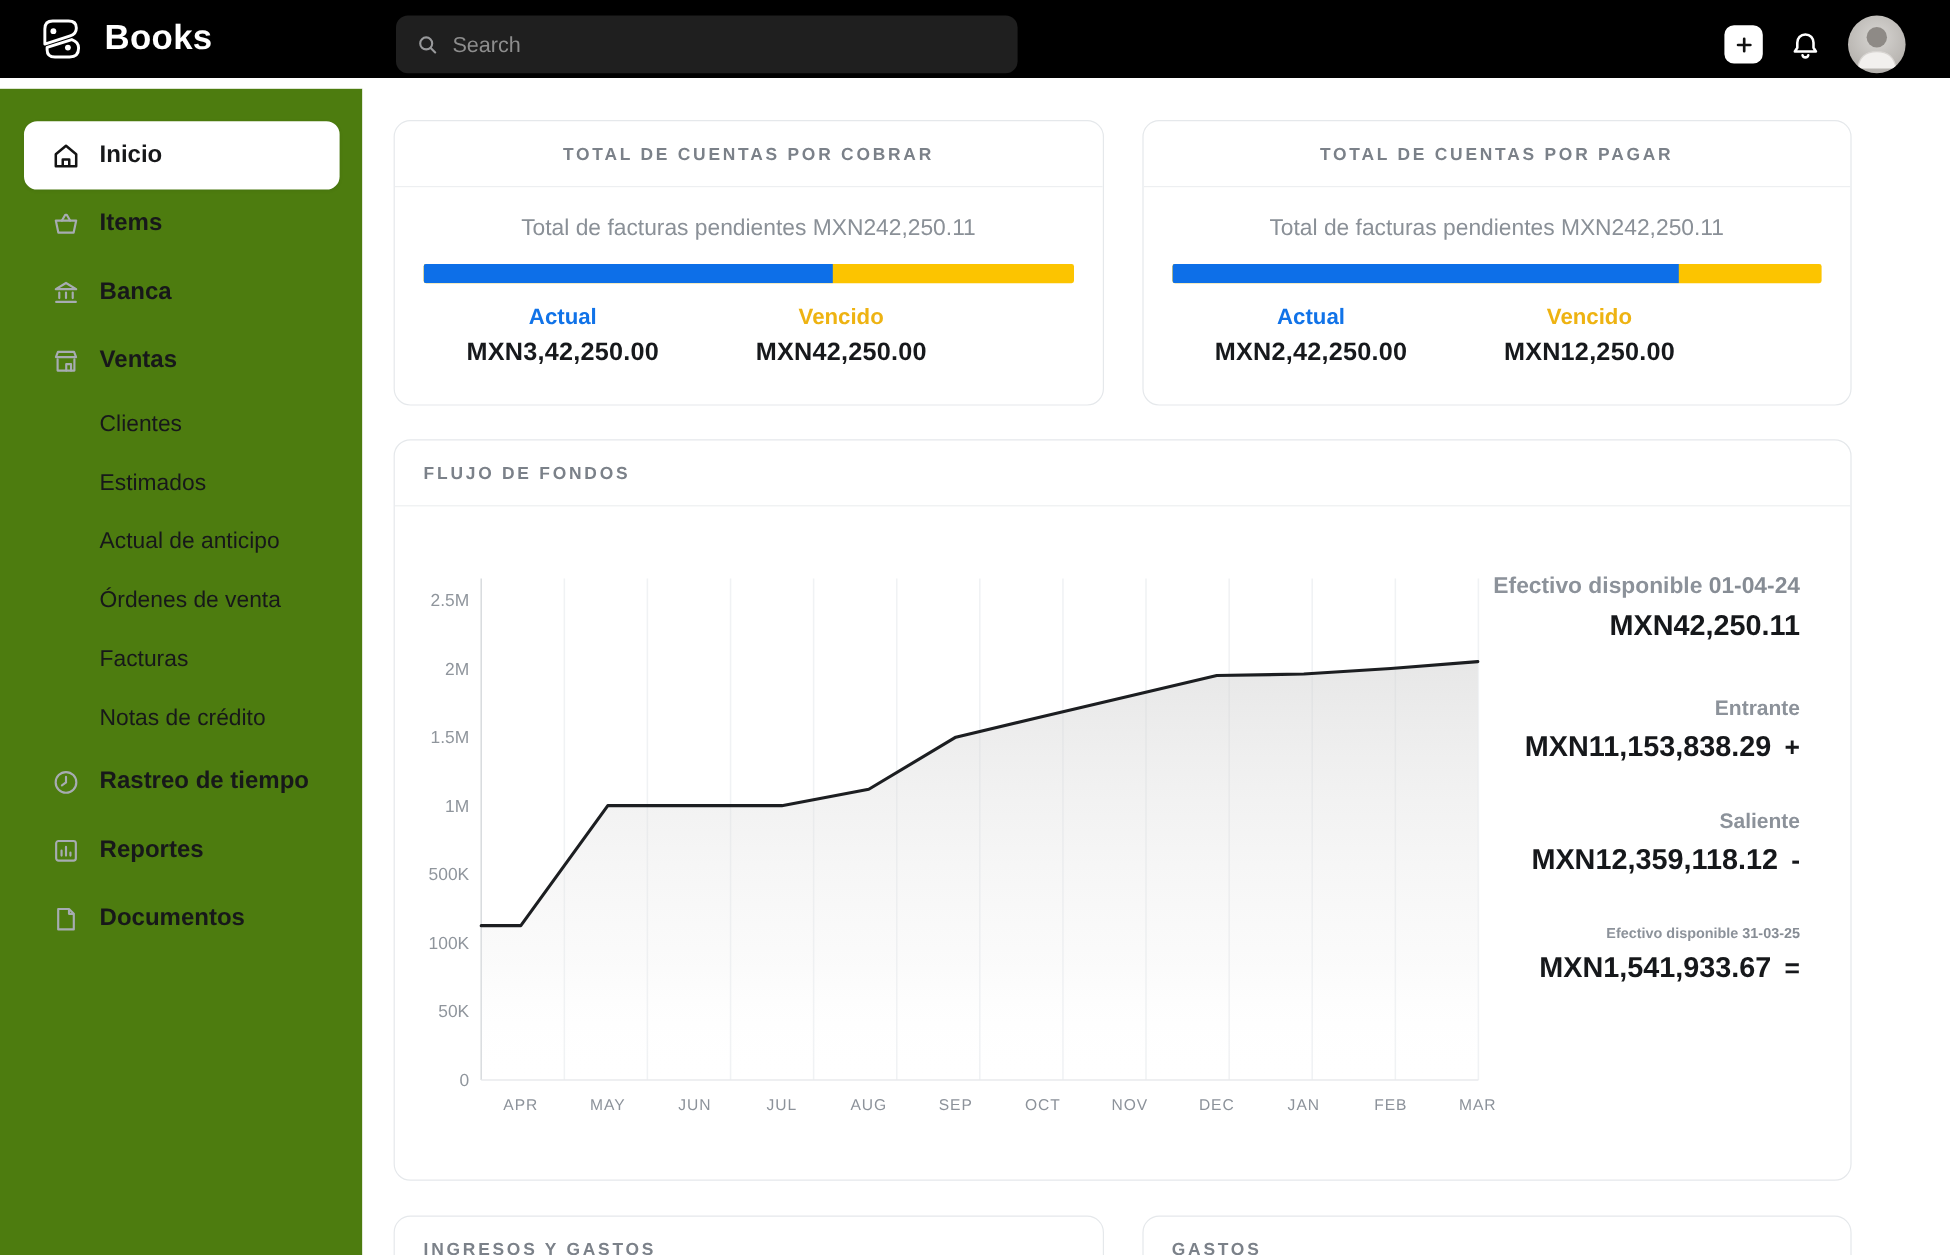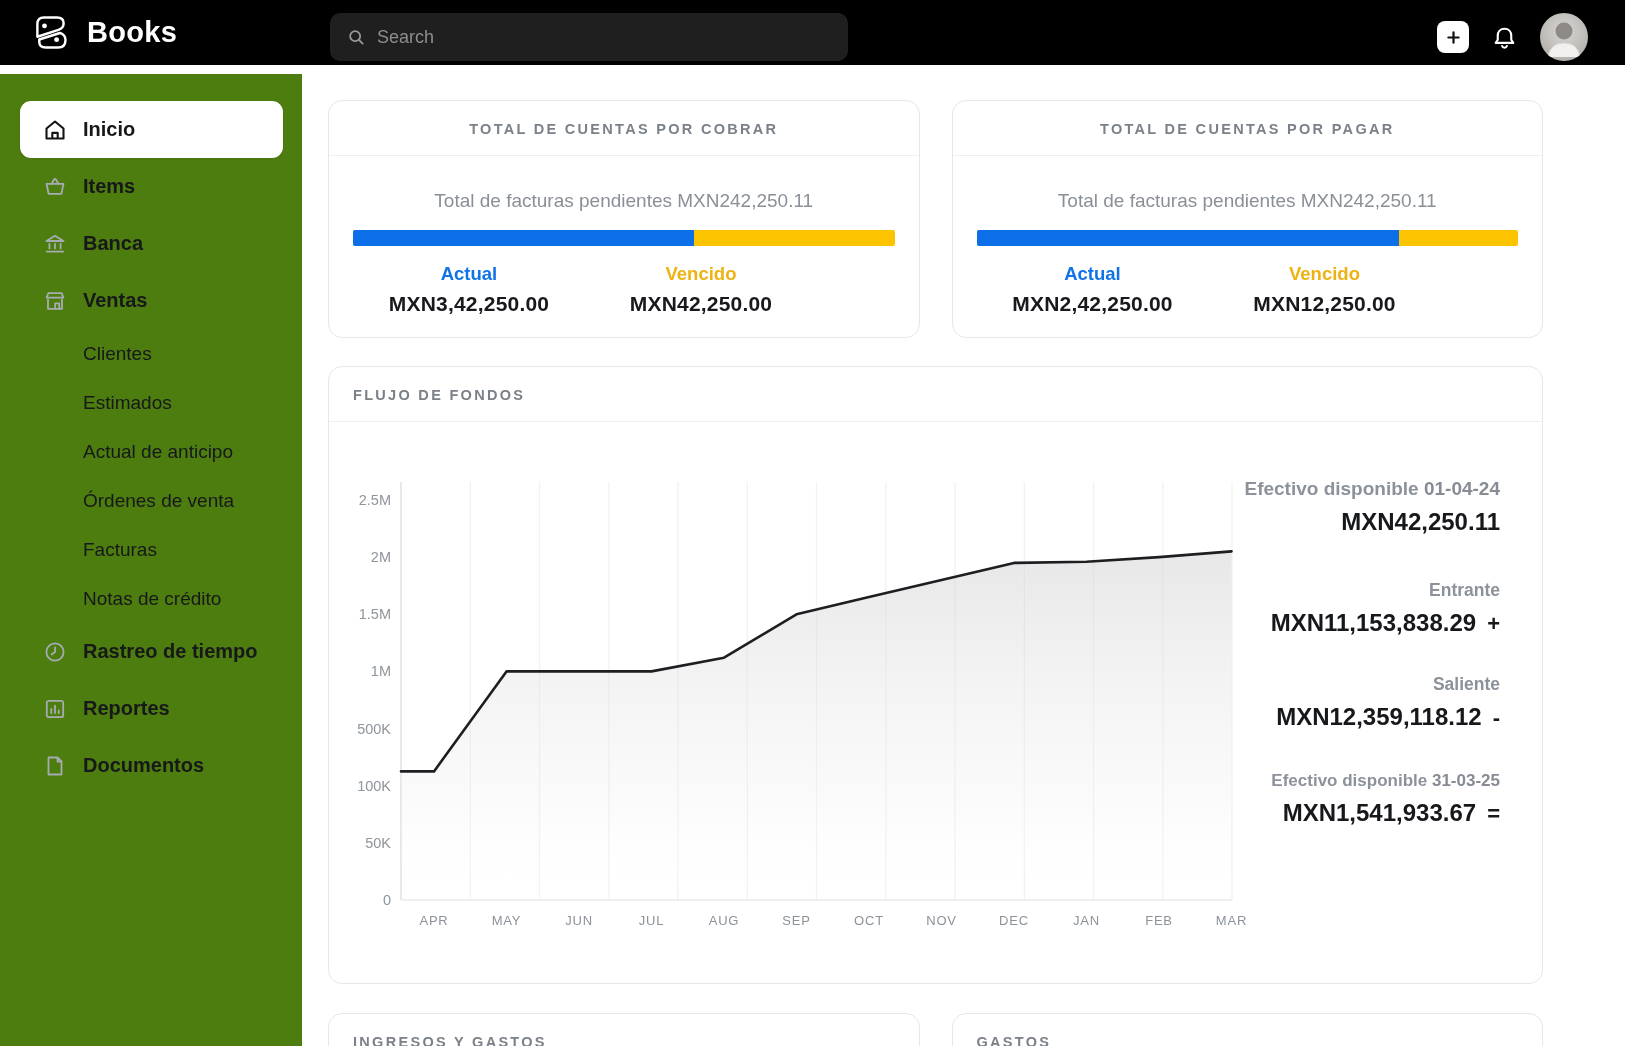--- a/index.html
+++ b/index.html
@@ -35,21 +35,21 @@
   .side-item.active .side-icon { color:#141414; }
 
   
   .main { position:absolute; left:302px; top:74px; right:0; bottom:0; overflow:hidden;
     padding:26px 82px 0 26px; background:#fff; }
   .card { background:#fff; border:1px solid #e5e8eb; border-radius:14px; overflow:hidden; }
   .card-title { color:#7b8189; font-size:14.5px; font-weight:700; letter-spacing:2.3px;
     padding:20px 24px 18px; border-bottom:1px solid #edeff1; }
   .row { display:flex; gap:32px;text-align:center; }
   .summary-card { flex:1; height:238px; }
-  .card-subtitle { color:#8a9097; font-size:19px; margin:34px 24px 0; }
+  .card-subtitle { color:#8a9097; font-size:19px; margin:24px 24px 0; }
   .split-bar { height:16px; border-radius:2px; margin:18px 24px 0; background:#fcc400; overflow:hidden; }
   .split-fill { height:100%; background:#0d6fe8; }
   .split-legend { display:flex; margin:17px 24px 0; }
   .split-legend .col { min-width:232px; }
   .legend-label { font-size:18.5px; font-weight:700; }
   .legend-label.blue { color:#1173e8; }
   .legend-label.yellow { color:#eeb312; }
   .legend-value { color:#17191c; font-size:21px; font-weight:700; margin-top:7px; letter-spacing:.2px; }
 
   .flujo-card { margin-top:28px; height:618px; }
@@ -60,21 +60,21 @@
   .month-label { font-size:13px; fill:#8c929a; letter-spacing:.8px; }
 
   .stats { flex:1; padding:56px 42px 0 0; text-align:right; }
   .stat-label { color:#8c929a; font-size:19px; font-weight:600; }
   .stat-label .date { font-weight:700; color:#868c94; }
   .stat-sub-label { color:#8c929a; font-size:17.5px; font-weight:700; }
   .stat-value { color:#16181b; font-size:24px; font-weight:600; margin-top:8px;
     display:flex; justify-content:flex-end; align-items:baseline; }
   .stat-value .sign { margin-left:11px; font-weight:600; font-size:22px; }
   .gap1 { margin-top:44px; } .gap2 { margin-top:37px; } .gap3 { margin-top:40px; }
-  .stat-label.small { font-size:17px; font-weight:700; }
+  .stat-label.small { font-size:12px; font-weight:700; }
 
   .bottom-row { display:flex; gap:32px; margin-top:29px; }
   .bottom-card { flex:1; height:170px; }
 </style>
 </head>
 <body>
 
 <div class="app">
 
   <header class="topbar">

